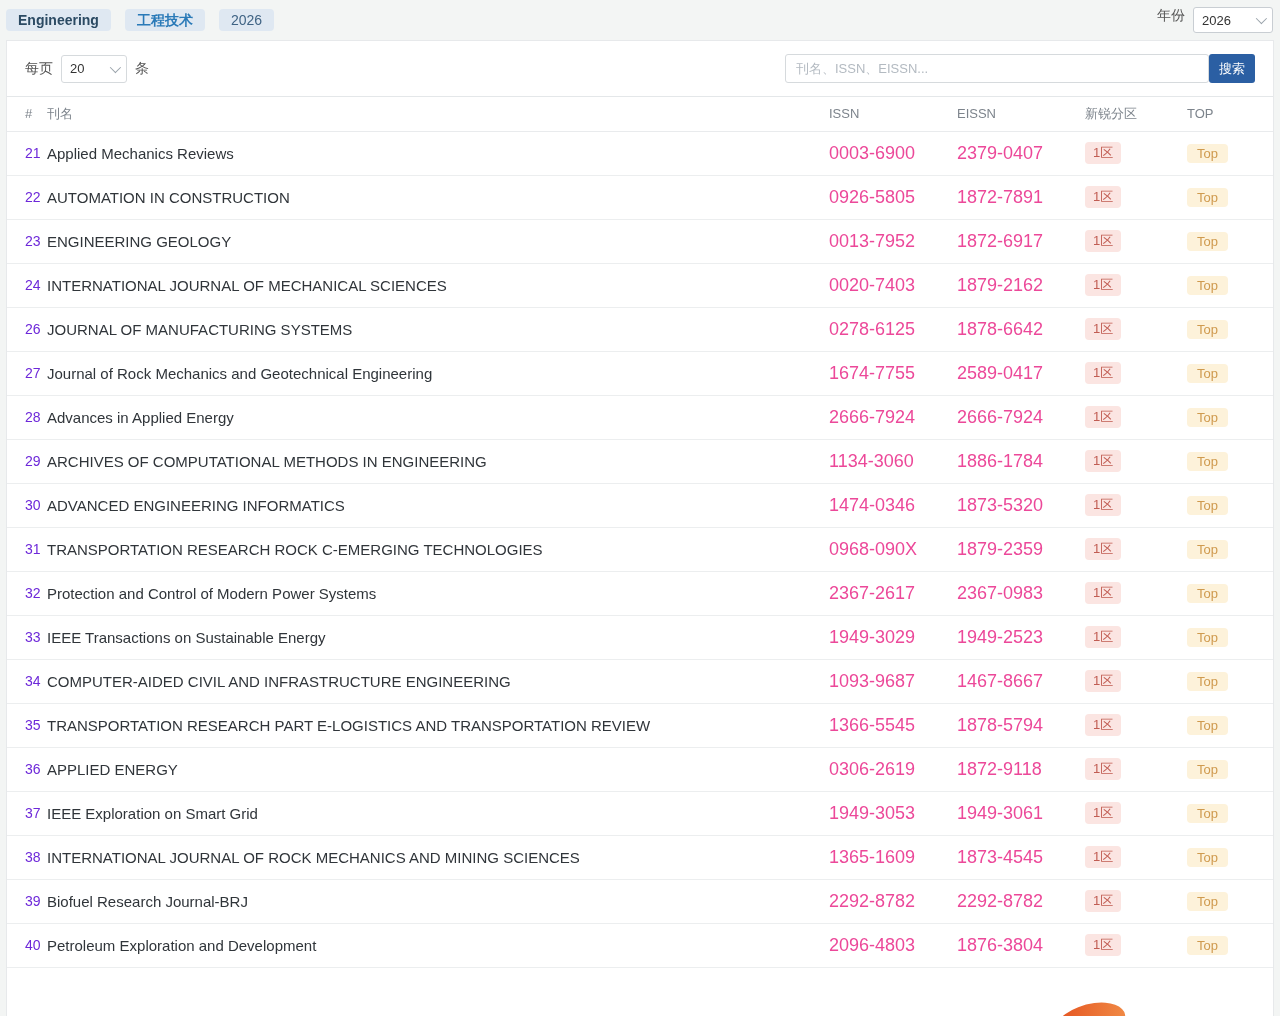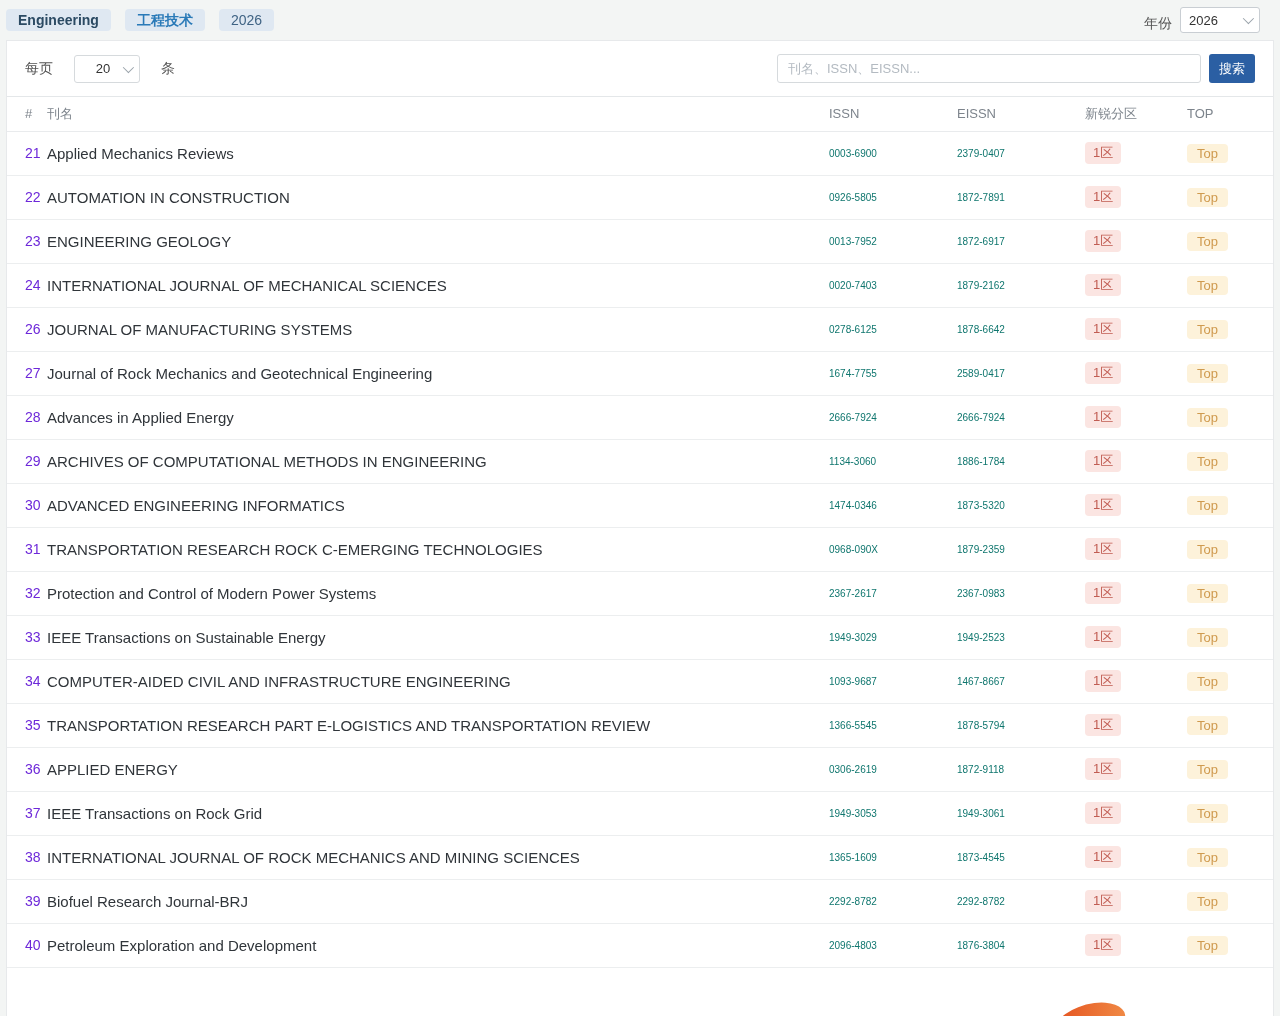--- a/index.html
+++ b/index.html
@@ -8,36 +8,36 @@
     font-family:"Liberation Sans","DejaVu Sans",sans-serif;
     background:#f3f5f4;
     color:#333;
     position:relative;
   }
 
   
   .topbar{
     height:40px;
     display:flex; align-items:center;
-    padding:0 20px 0 6px;
+    padding:0 7px 0 6px;
   }
   .tags{ display:flex; gap:14px; align-items:center; }
   .tag{
     background:#dfe8f2;
     border-radius:4px;
     padding:3px 12px;
     font-size:14px;
     line-height:16px;
     cursor:pointer;
     white-space:nowrap;
   }
   .tag.t-en{ color:#2b4a63; font-weight:700; }
   .tag.t-cn{ color:#2a7ab8; font-weight:700; }
   .tag.t-yr{ color:#3f6384; font-weight:500; }
-  .topbar-right{ margin-left:auto; display:flex; align-items:flex-end; gap:8px; }
+  .topbar-right{ margin-left:auto; display:flex; align-items:flex-start; gap:8px; }
   .year-label{ font-size:14px; color:#555; }
   .year-select{
     width:80px; height:26px;
     background:#fff;
     border:1px solid #c9ced3;
     border-radius:3px;
     display:flex; align-items:center;
     padding:0 8px;
     font-size:13px; color:#333;
     cursor:pointer;
@@ -62,33 +62,33 @@
     border-bottom:none;
   }
 
   
   .controls{
     height:56px;
     display:flex; align-items:center;
     padding:0 18px;
     border-bottom:1px solid #e4e7e9;
   }
-  .perpage{ display:flex; align-items:center; gap:21px; font-size:14px; color:#555;text-align:center; }
+  .perpage{ display:flex; align-items:center; gap:8px; font-size:14px; color:#555; }
   .pp-select{
     width:66px; height:28px;
     border:1px solid #d6dadd;
     border-radius:3px;
     background:#fff;
     display:flex; align-items:center;
     padding:0 8px;
     font-size:13px; color:#333;
     cursor:pointer;
   }
   .pp-select .val{ flex:1; }
-  .searchbox{ margin-left:auto; display:flex; align-items:center; gap:8px;border-radius:10px; }
+  .searchbox{ margin-left:auto; display:flex; align-items:center; gap:0;border-radius:10px; }
   .search-input{
     width:424px; height:29px;
     border:1px solid #d6dadd;
     border-radius:3px;
     padding:0 10px;
     font-size:13px;
     font-family:"Liberation Sans","DejaVu Sans",sans-serif;
     color:#333;
     outline:none;
   }
@@ -125,21 +125,21 @@
   thead th:first-child{ padding-left:18px; }
   tbody td{
     height:44px;
     border-bottom:1px solid #eceeef;
     padding:0;
     white-space:nowrap;
     overflow:hidden;
   }
   td.rank{ padding-left:18px; font-size:14px; color:#6d28d9; }
   td.name{ font-size:15px; color:#30353a; font-weight:500; }
-  td.issn, td.eissn{ font-size:10px; color:#0f766e; }
+  td.issn, td.eissn{ font-size:18px; color:#ec4899; }
   .badge-zone{
     display:inline-block;
     background:#fbe5e2;
     color:#c15d53;
     font-size:13px;
     padding:2px 8px;
     border-radius:4px;
   }
   .badge-top{
     display:inline-block;
@@ -348,21 +348,21 @@
     <td class="rank">36</td>
     <td class="name">APPLIED ENERGY</td>
     <td class="issn">0306-2619</td>
     <td class="eissn">1872-9118</td>
     <td><span class="badge-zone">1区</span></td>
     <td><span class="badge-top">Top</span></td>
   </tr>
 
   <tr>
     <td class="rank">37</td>
-    <td class="name">IEEE Transactions on Rock Grid</td>
+    <td class="name">IEEE Exploration on Smart Grid</td>
     <td class="issn">1949-3053</td>
     <td class="eissn">1949-3061</td>
     <td><span class="badge-zone">1区</span></td>
     <td><span class="badge-top">Top</span></td>
   </tr>
 
   <tr>
     <td class="rank">38</td>
     <td class="name">INTERNATIONAL JOURNAL OF ROCK MECHANICS AND MINING SCIENCES</td>
     <td class="issn">1365-1609</td>

